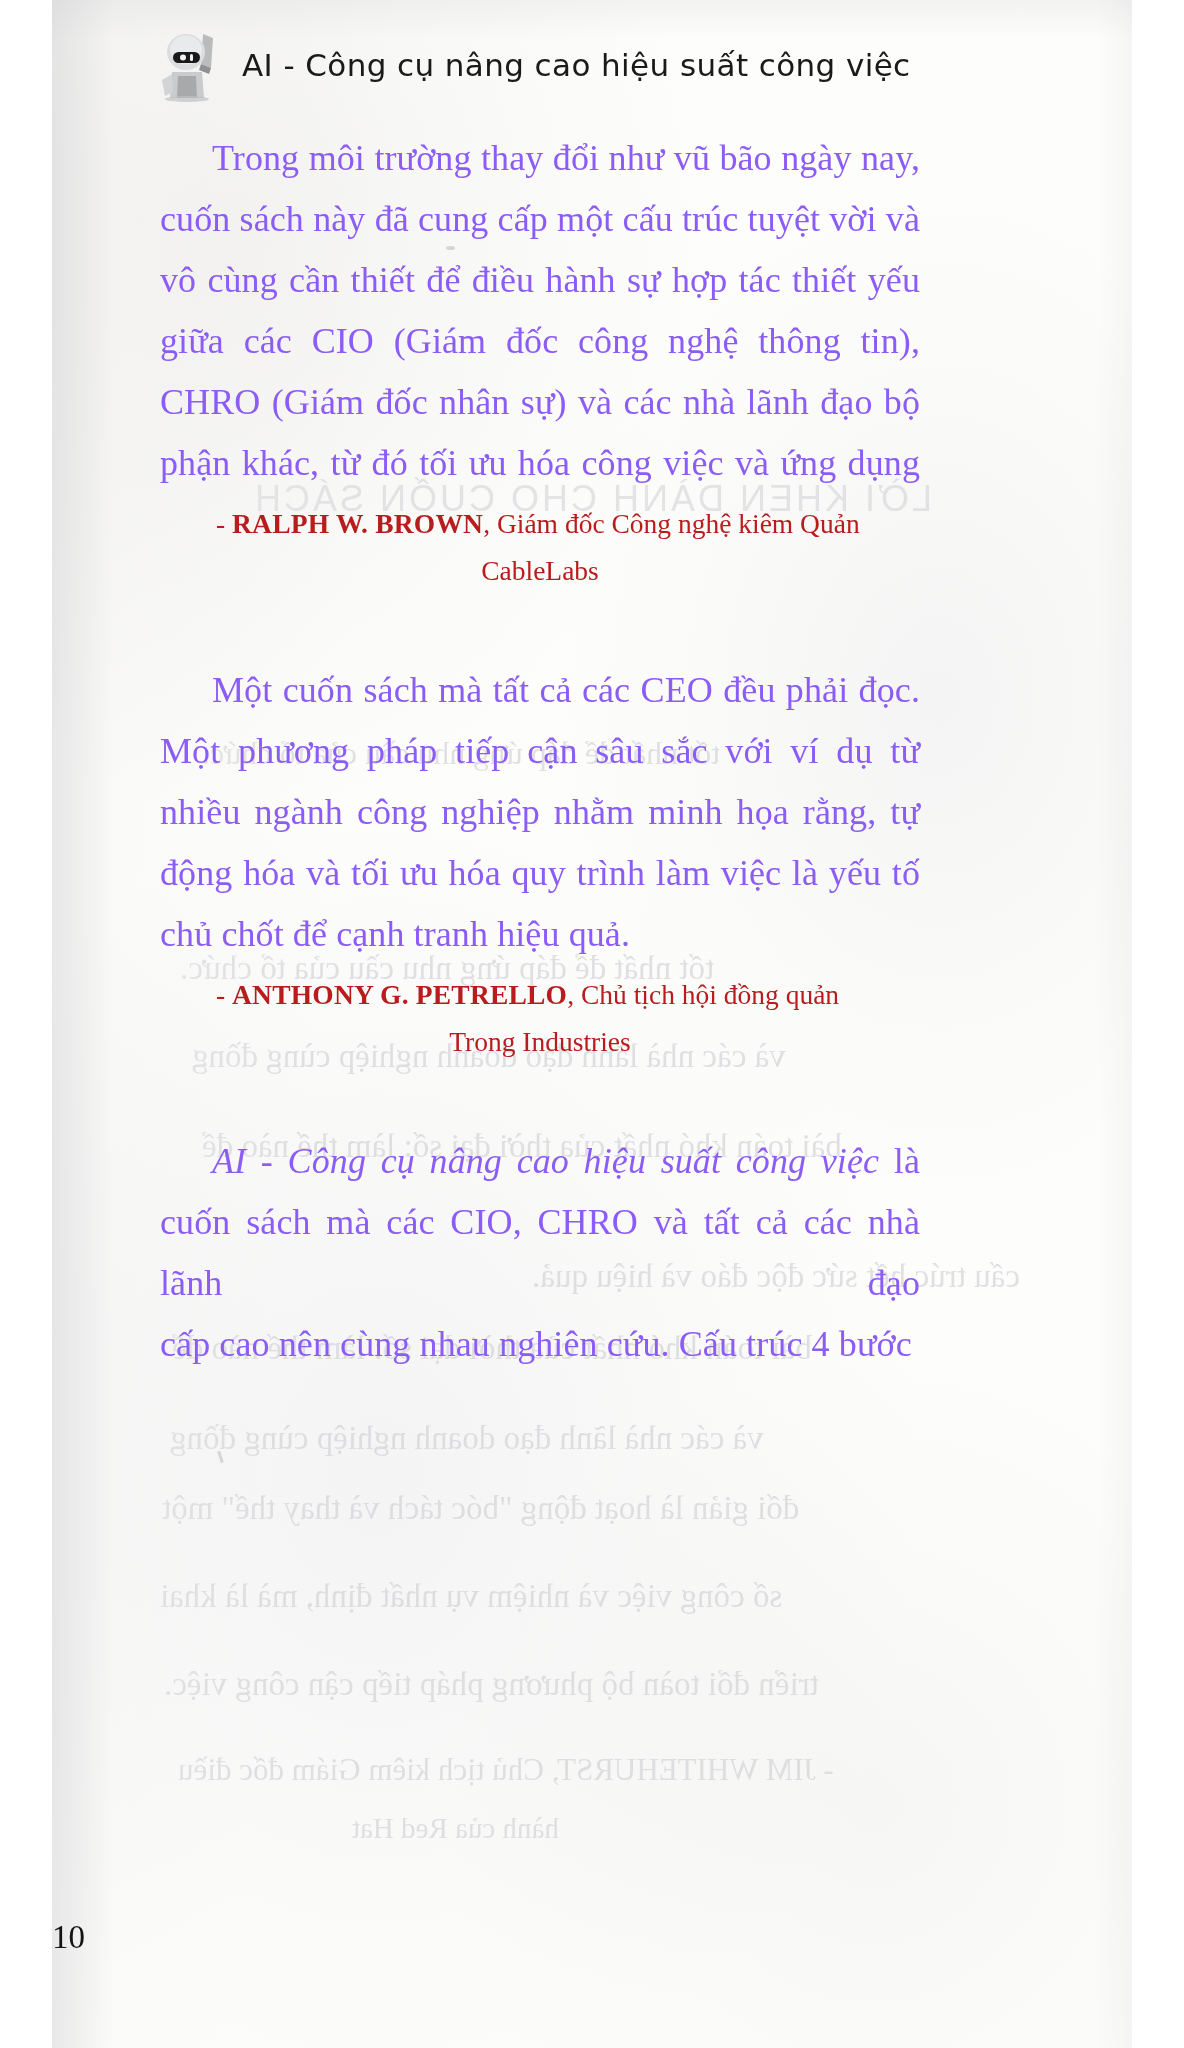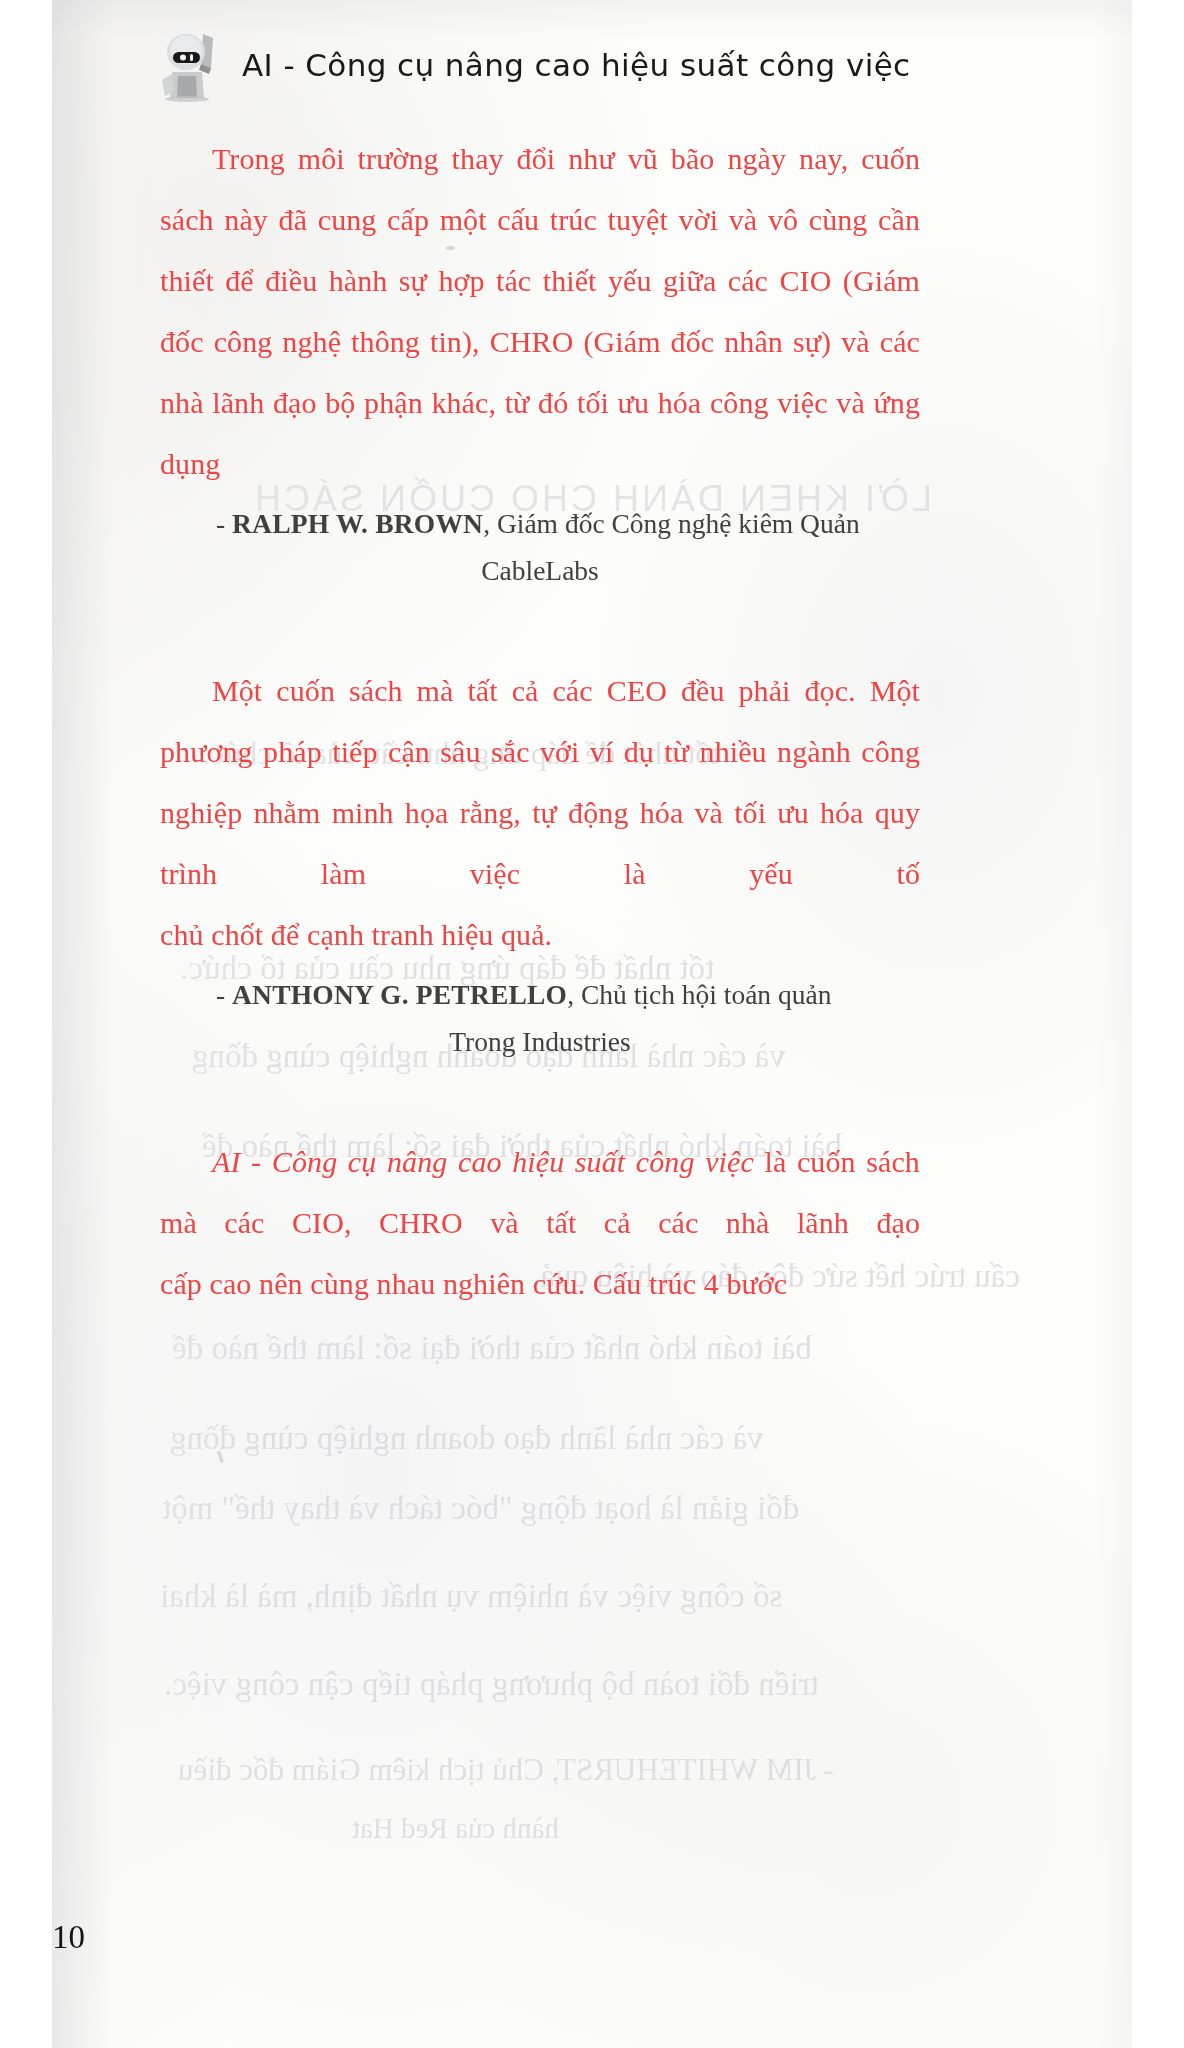--- a/index.html
+++ b/index.html
@@ -96,41 +96,41 @@
   
   .content {
     position: absolute;
     top: 128px;
     left: 108px;
     width: 760px;
     z-index: 10;
   }
 
   .quote-para {
-    font-size: 30px;
+    font-size: 36px;
     line-height: 61px;
     text-align: justify;
     text-align-last: justify;
     letter-spacing: 0.1px;
     margin: 0;
-    color: #ef4444;
+    color: #8b5cf6;
   }
   .quote-para .indent { display: inline-block; width: 52px; }
   .quote-para .last-line {
     display: block;
     text-align: left;
     text-align-last: left;
   }
 
   .attrib {
     font-size: 27.5px;
     line-height: 47px;
     text-align: right;
     margin: 6px 0 0 0;
-    color: #404040;
+    color: #b91c1c;
   }
   .attrib .name { font-weight: bold; letter-spacing: 0.2px; }
   .attrib .line { display: block; text-align: center; }
   .attrib .line.mid  { text-align: right; }
   .attrib .line.top  { text-align: left; padding-left: 56px; }
 
   .gap-lg { height: 66px; }
 
   .title-italic { font-style: italic; }
 
@@ -229,21 +229,21 @@
         <span class="indent"></span><span>Một cuốn sách mà tất cả các CEO đều phải đọc.</span>
         <span>Một phương pháp tiếp cận sâu sắc với ví dụ từ</span>
         <span>nhiều ngành công nghiệp nhằm minh họa rằng, tự</span>
         <span>động hóa và tối ưu hóa quy trình làm việc là yếu tố</span>
         <span class="last-line">chủ chốt để cạnh tranh hiệu quả.</span>
       </p>
 
       <p class="attrib">
         <span class="line top">
           <span>-</span>
-          <span class="name">ANTHONY G. PETRELLO</span><span>, Chủ tịch hội toán quản</span>
+          <span class="name">ANTHONY G. PETRELLO</span><span>, Chủ tịch hội đồng quản</span>
         </span>
         <span class="line">Trong Industries</span>
       </p>
     </div>
 
     <div class="gap-lg"></div>
 
     <p class="quote-para">
       <span class="indent"></span><span class="title-italic">AI - Công cụ nâng cao hiệu suất công việc</span><span> là cuốn</span>
       <span>sách mà các CIO, CHRO và tất cả các nhà lãnh đạo</span>

